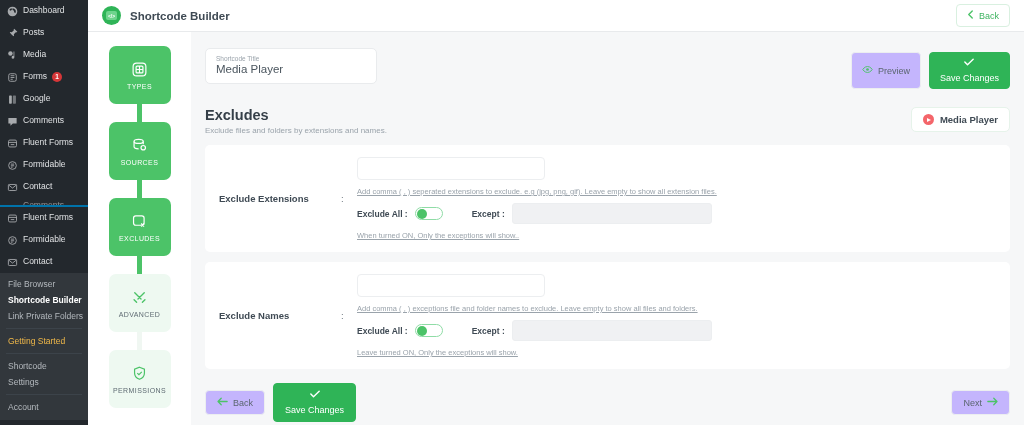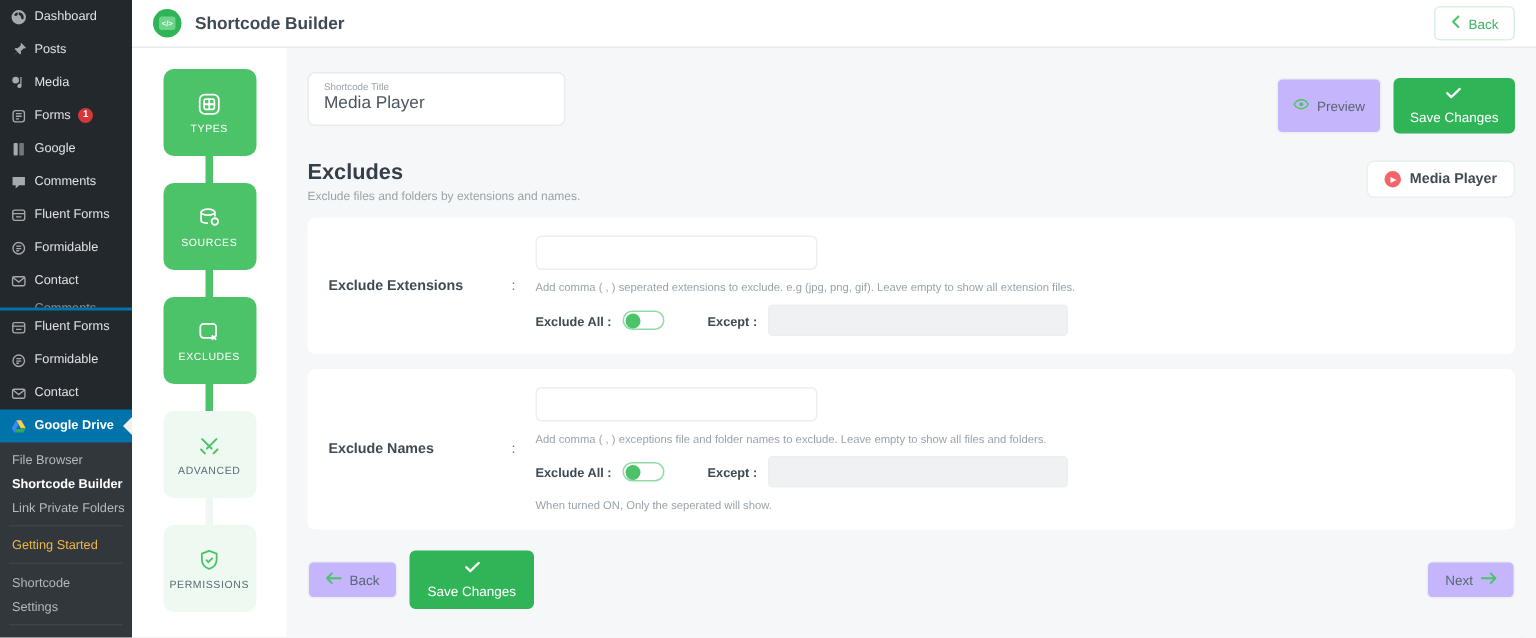--- a/index.html
+++ b/index.html
@@ -137,21 +137,21 @@
   .field-label {
     width: 122px; flex: 0 0 122px; font-size: 9.5px;
     color: #3f4a54; font-weight: bold;
   }
   .colon { width: 16px; flex: 0 0 16px; font-size: 9.5px; color: #6b757d; }
   .field-body { flex: 1; }
   .txt-input {
     width: 188px; height: 23px; border: 1px solid #eceef0;
     border-radius: 4px; background: #fff; display: block;
   }
-  .hint { font-size: 7.5px; color: #9aa3ab; margin-top: 7px; }
+  .hint { font-size: 7.5px; color: #9aa3ab; margin-top: 7px; text-decoration: underline; }
   .toggle-row { display: flex; align-items: center; margin-top: 7px; gap: 7px; }
   .toggle-label { font-size: 8.5px; color: #3f4a54; font-weight: bold; }
   .toggle {
     width: 28px; height: 13px; border-radius: 7px;
     border: 1px solid #8fdca6; background: #fff;
     display: flex; align-items: center; padding: 0 1px; cursor: pointer;
   }
   .toggle .knob {
     width: 10px; height: 10px; border-radius: 50%; background: #4cc368;
   }
@@ -284,30 +284,20 @@
     <div class="wp-item">
       <span class="ico">
           <svg width="11" height="11" viewBox="0 0 16 16" fill="none" stroke="#a7aaad" stroke-width="1.3">
             <rect x="2" y="3.6" width="12" height="8.8" rx="1.4"></rect>
             <path d="M2.4 4.4L8 8.8l5.6-4.4"></path>
           </svg>
         </span>
       <span>Contact</span>
     </div>
 
-    <div class="wp-item current">
-      <span class="ico">
-          <svg width="11" height="11" viewBox="0 0 16 16">
-            <path d="M5.6 1.8h4.8l4.4 7.6H10L5.6 1.8z" fill="#ffcf48"></path>
-            <path d="M5.6 1.8L1.2 9.4l2.4 4.1 4.4-7.6-2.4-4.1z" fill="#4285f4"></path>
-            <path d="M3.6 13.5h8.8l2-3.4H5.6l-2 3.4z" fill="#34a853"></path>
-          </svg>
-        </span>
-      <span>Google Drive</span>
-    </div>
 
     <div class="wp-sub">
       <a>File Browser</a>
       <a class="active">Shortcode Builder</a>
       <a>Link Private Folders</a>
       <div class="divider"></div>
       <a class="highlight">Getting Started</a>
       <div class="divider"></div>
       <a>Shortcode</a>
       <a>Settings</a>
@@ -437,38 +427,39 @@
             <input class="txt-input" type="text" value="" style="">
             <div class="hint">Add comma ( , ) seperated extensions to exclude. e.g (jpg, png, gif). Leave empty to show all extension files.</div>
             <div class="toggle-row">
               <span class="toggle-label">Exclude All :</span>
               <span class="toggle">
                   <span class="knob"></span>
                 </span>
               <span class="except-label">Except :</span>
               <input class="except-input" type="text" value="" style="">
             </div>
+            <div class="hint">When turned ON, Only the exceptions will show..</div>
           </div>
         </div>
 
         <div class="field-card">
           <div class="field-label">Exclude Names</div>
           <div class="colon">:</div>
           <div class="field-body">
             <input class="txt-input" type="text" value="" style="">
             <div class="hint">Add comma ( , ) exceptions file and folder names to exclude. Leave empty to show all files and folders.</div>
             <div class="toggle-row">
               <span class="toggle-label">Exclude All :</span>
               <span class="toggle">
                   <span class="knob"></span>
                 </span>
               <span class="except-label">Except :</span>
               <input class="except-input" type="text" value="" style="">
             </div>
-            <div class="hint">When turned ON, Only the seperated will show.</div>
+            <div class="hint">Leave turned ON, Only the exceptions will show.</div>
           </div>
         </div>
 
         <div class="footer-bar">
           <button class="btn btn-white fbtn" style="margin-right:8px;">
             <span><svg width="11" height="9" viewBox="0 0 13 10" fill="none" stroke="#4cc368" stroke-width="1.5" stroke-linecap="round" stroke-linejoin="round">
                   <path d="M12 5H1.6M5 1.2L1.2 5l3.8 3.8"></path>
                 </svg></span>
             <span>Back</span>
           </button>

